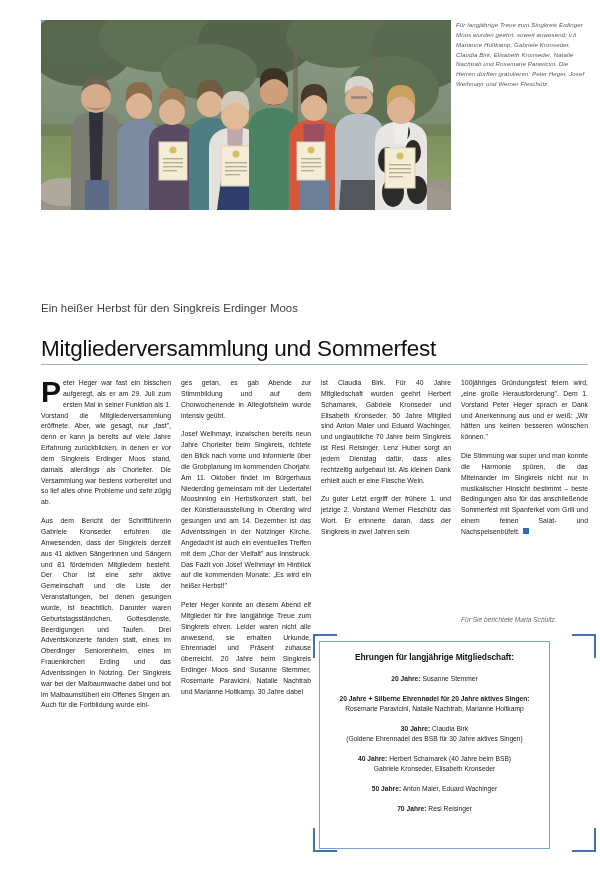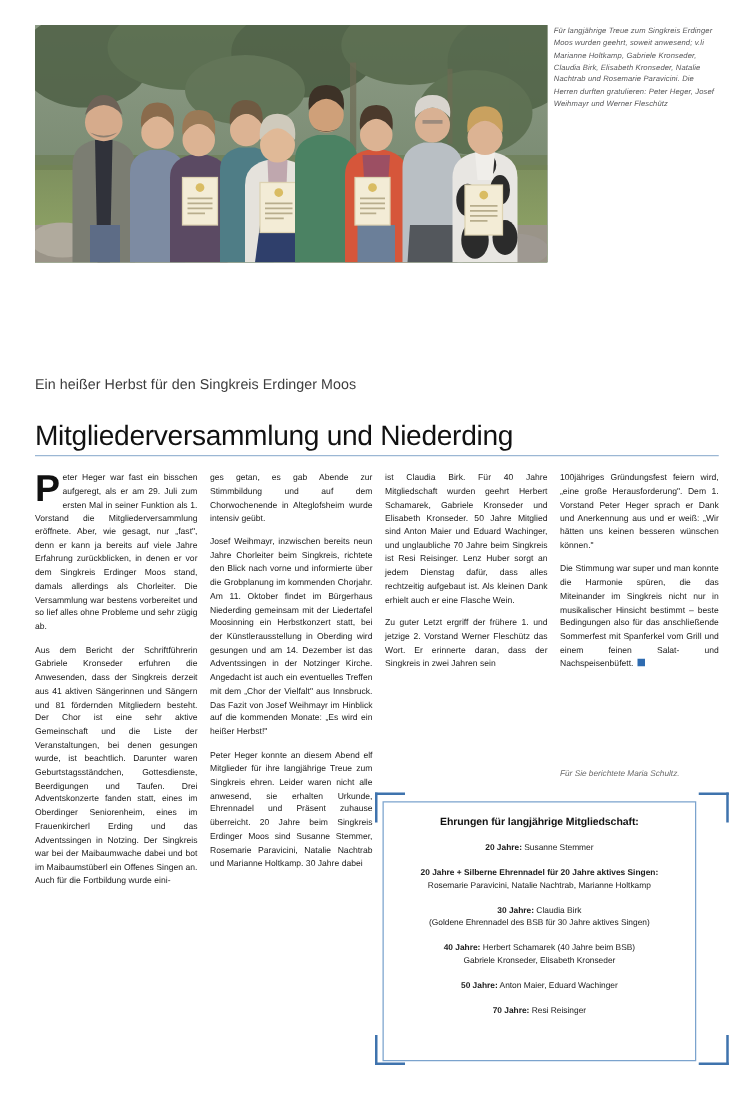--- a/index.html
+++ b/index.html
@@ -5,21 +5,21 @@
 <style>
   html,body{margin:0;padding:0;}
   body{
     width:600px;height:883px;
     background:#ffffff;
     font-family:"Liberation Sans", sans-serif;
     color:#1a1a1a;
     overflow:hidden;
     position:relative;
   }
-  .page{position:absolute;inset:0;}
+  .page{position:absolute;inset:0;margin-left:13px;}
 
   
   .photo-row{position:absolute;left:28px;top:20px;width:547px;height:190px;}
   .photo{position:absolute;left:0;top:0;width:410px;height:190px;overflow:hidden;background:#5c6b4e;}
   .photo svg{display:block;width:410px;height:190px;}
 
   .caption{
     position:absolute;left:415px;top:0;width:132px;
     font-size:6.1px;line-height:1.62;
     font-style:italic;color:#58585a;
@@ -71,21 +71,21 @@
     margin-left:3px;position:relative;top:0px;
   }
 
   .byline{
     position:absolute;left:448px;top:616px;width:127px;
     font-size:6.6px;font-style:italic;color:#6b6b6b;
   }
 
   
   .box{
-    position:absolute;left:306px;top:641px;width:251px;height:208px;
+    position:absolute;left:306px;top:641px;width:231px;height:208px;
     border:1px solid #7ba3cd;
     background:#ffffff;
     box-sizing:border-box;
   }
   .box-inner{
     padding:9px 10px 8px 10px;
     text-align:center;
     font-size:6.7px;line-height:1.48;color:#1b1b1b;
   }
   .box-title{
@@ -266,21 +266,21 @@
               <rect x="348" y="156" width="14" height="1.4"></rect>
           </g>
         </g>
       </svg>
     </div>
 
     <div class="caption">Für langjährige Treue zum Singkreis Erdinger Moos wurden geehrt, soweit anwesend; v.li Marianne Holtkamp, Gabriele Kronseder, Claudia Birk, Elisabeth Kronseder, Natalie Nachtrab und Rosemarie Paravicini. Die Herren durften gratulieren: Peter Heger, Josef Weihmayr und Werner Fleschütz</div>
   </div>
 
   <div class="kicker">Ein heißer Herbst für den Singkreis Erdinger Moos</div>
-  <h1 class="headline">Mitgliederversammlung und Niederding</h1>
+  <h1 class="headline">Mitgliederversammlung und Sommerfest</h1>
   <div class="rule"></div>
 
   <div class="col" id="col1">
     <p><span class="dropcap">P</span><span>eter Heger war fast ein bisschen aufgeregt, als er am 29. Juli zum ersten Mal in seiner Funktion als 1. Vorstand die Mitgliederversammlung eröffnete. Aber, wie gesagt, nur „fast", denn er kann ja bereits auf viele Jahre Erfahrung zurückblicken, in denen er vor dem Singkreis Erdinger Moos stand, damals allerdings als Chorleiter. Die Versammlung war bestens vorbereitet und so lief alles ohne Probleme und sehr zügig ab.</span></p>
     <p>Aus dem Bericht der Schriftführerin Gabriele Kronseder erfuhren die Anwesenden, dass der Singkreis derzeit aus 41 aktiven Sängerinnen und Sängern und 81 fördernden Mitgliedern besteht. Der Chor ist eine sehr aktive Gemeinschaft und die Liste der Veranstaltungen, bei denen gesungen wurde, ist beachtlich. Darunter waren Geburtstagsständchen, Gottesdienste, Beerdigungen und Taufen. Drei Adventskonzerte fanden statt, eines im Oberdinger Seniorenheim, eines im Frauenkircherl Erding und das Adventssingen in Notzing. Der Singkreis war bei der Maibaumwache dabei und bot im Maibaumstüberl ein Offenes Singen an. Auch für die Fortbildung wurde eini-</p>
   </div>
 
   <div class="col" id="col2">
     <p>ges getan, es gab Abende zur Stimmbildung und auf dem Chorwochenende in Alteglofsheim wurde intensiv geübt.</p>
     <p>Josef Weihmayr, inzwischen bereits neun Jahre Chorleiter beim Singkreis, richtete den Blick nach vorne und informierte über die Grobplanung im kommenden Chorjahr. Am 11. Oktober findet im Bürgerhaus Niederding gemeinsam mit der Liedertafel Moosinning ein Herbstkonzert statt, bei der Künstlerausstellung in Oberding wird gesungen und am 14. Dezember ist das Adventssingen in der Notzinger Kirche. Angedacht ist auch ein eventuelles Treffen mit dem „Chor der Vielfalt" aus Innsbruck. Das Fazit von Josef Weihmayr im Hinblick auf die kommenden Monate: „Es wird ein heißer Herbst!"</p>

